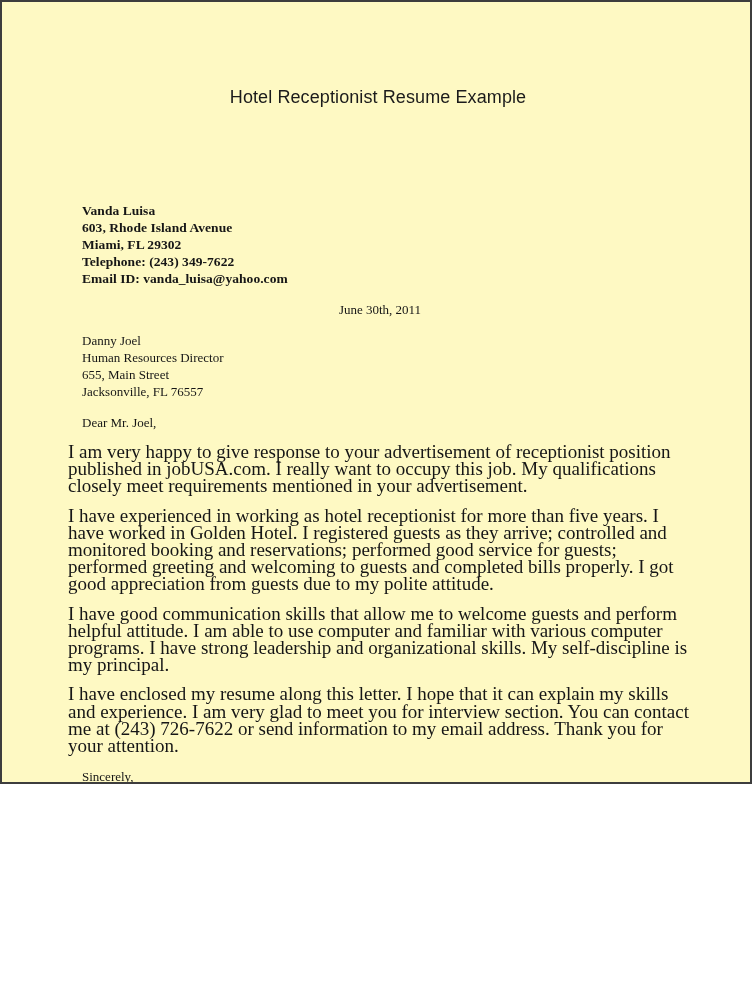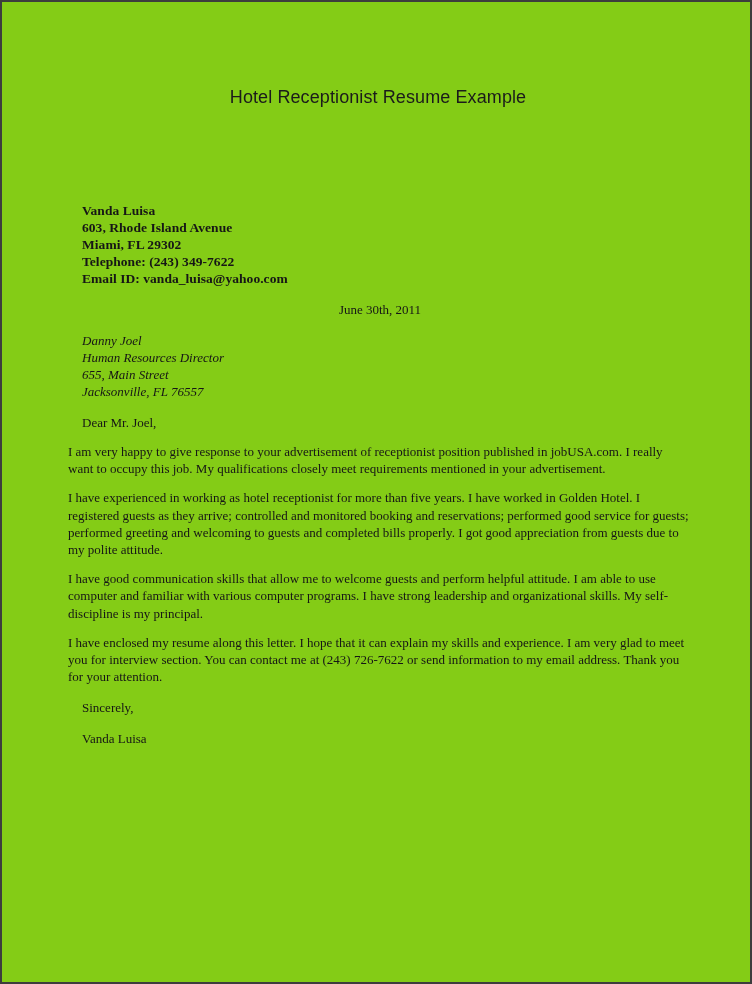--- a/index.html
+++ b/index.html
@@ -5,22 +5,22 @@
 <style>
   html, body {
     margin: 0;
     padding: 0;
     background: #ffffff;
   }
 
   .page {
     position: relative;
     width: 752px;
-    height: 984px;
-    background: #84cc16;
+    height: 784px;
+    background: #fef9c3;
     border: 2px solid #3d3d3d;
     box-sizing: border-box;
     overflow: hidden;
     font-family: "Liberation Serif", "DejaVu Serif", serif;
     color: #161616;
   }
 
   
   .doc-title {
     position: absolute;
@@ -74,33 +74,32 @@
     text-align: center;
   }
 
   
   .recipient {
     font-size: 13px;
     margin-bottom: 11px;
   }
   .recipient .line {
     line-height: 17px;
-    font-style: italic;
   }
 
   
   .salutation {
     font-size: 13px;
     line-height: 17px;
     margin-bottom: 12px;
   }
 
   
   .para {
-    font-size: 13px;
+    font-size: 19px;
     line-height: 17.2px;
     text-align: left;
     margin: 0 0 12px 0;
     width: 622px;
   }
 
   .closing {
     font-size: 13px;
     line-height: 17px;
     margin-bottom: 14px;

